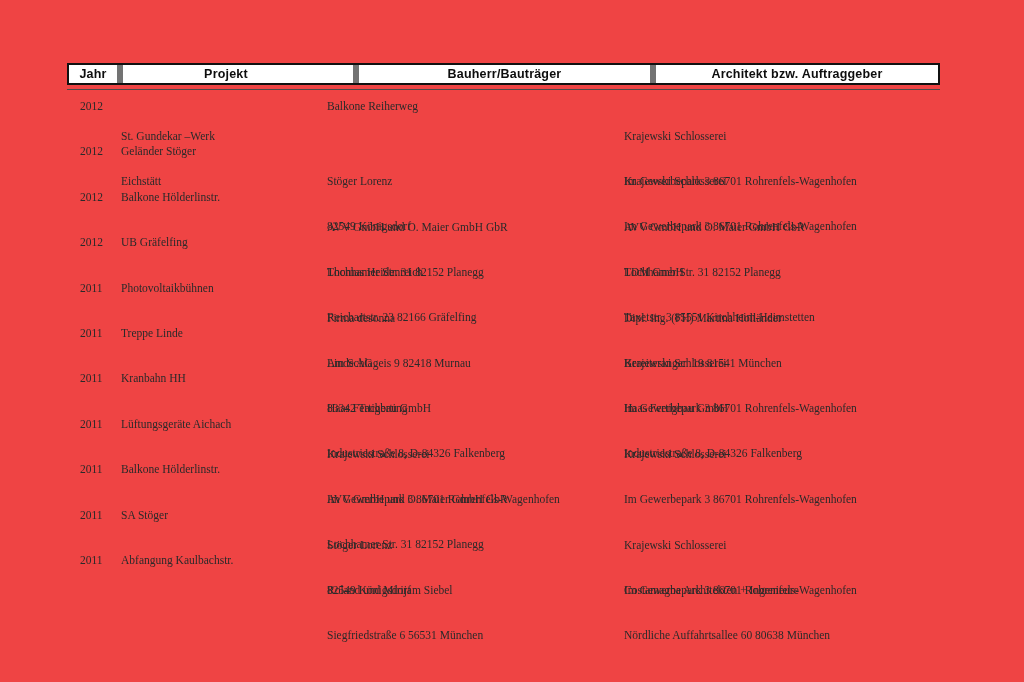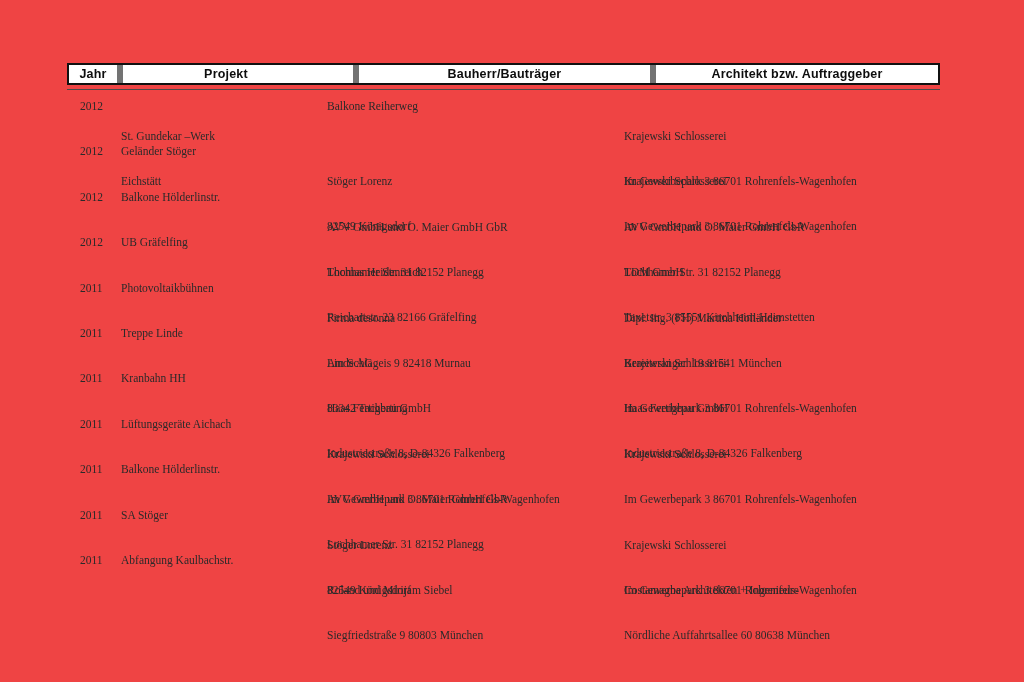--- a/index.html
+++ b/index.html
@@ -196,21 +196,21 @@
         <div>Krajewski Schlosserei</div>
         <div>Im Gewerbepark 3 86701 Rohrenfels-Wagenhofen</div>
       </div>
     </div>
 
     <div class="row">
       <div class="cell">2011</div>
       <div class="cell">Abfangung Kaulbachstr.</div>
       <div class="cell">
         <div>Roland und Mirijam Siebel</div>
-        <div>Siegfriedstraße 9 80803 München</div>
+        <div>Siegfriedstraße 6 56531 München</div>
       </div>
       <div class="cell">
         <div>Costamagna Architekten + Ingenieure</div>
         <div>Nördliche Auffahrtsallee 60 80638 München</div>
       </div>
     </div>
 
   </div>
 </div>
 

